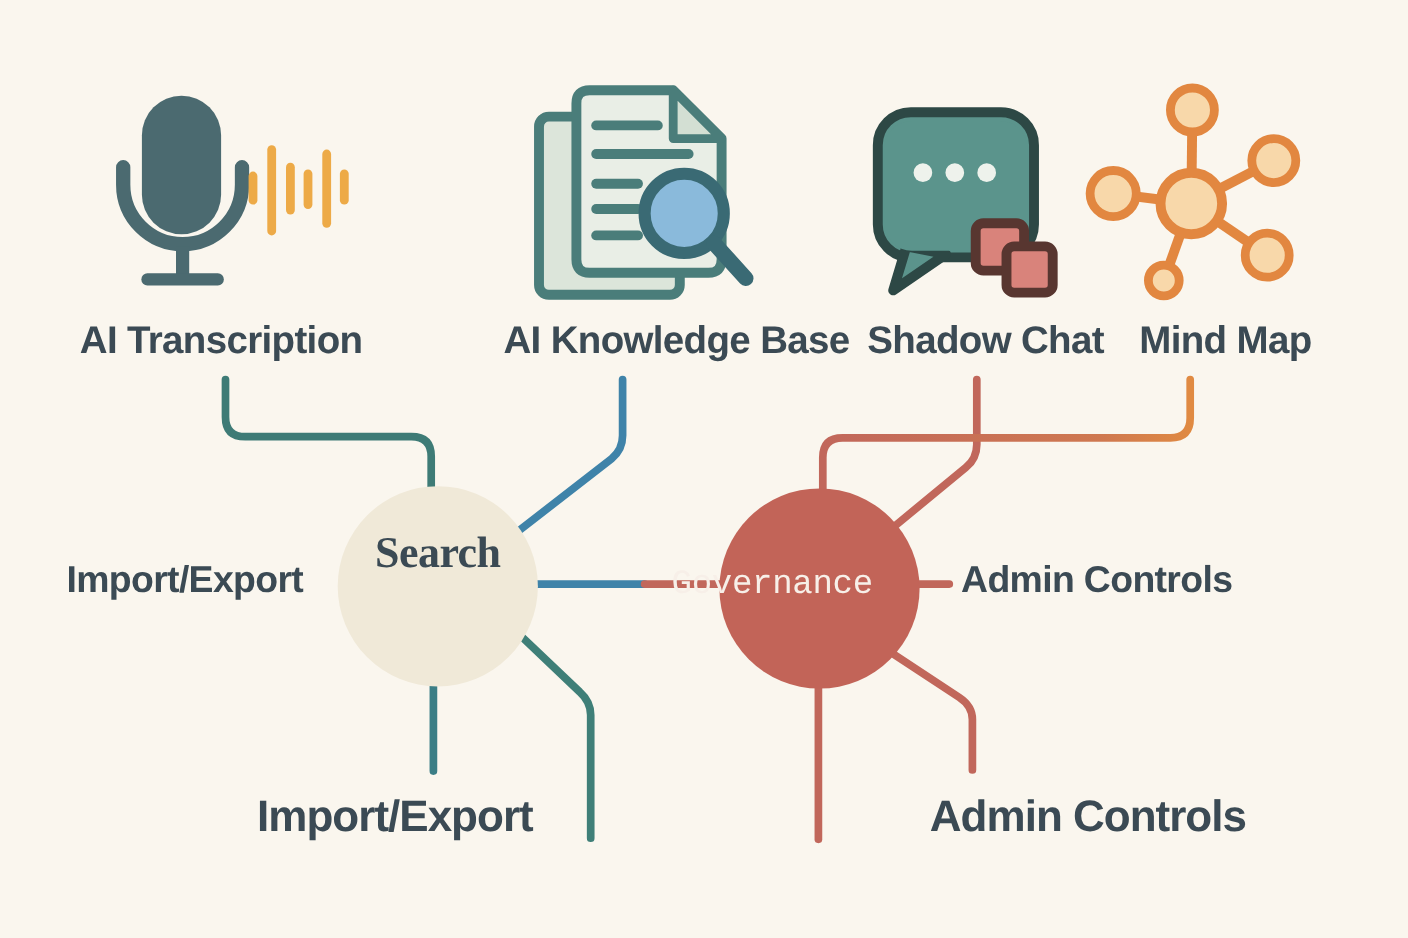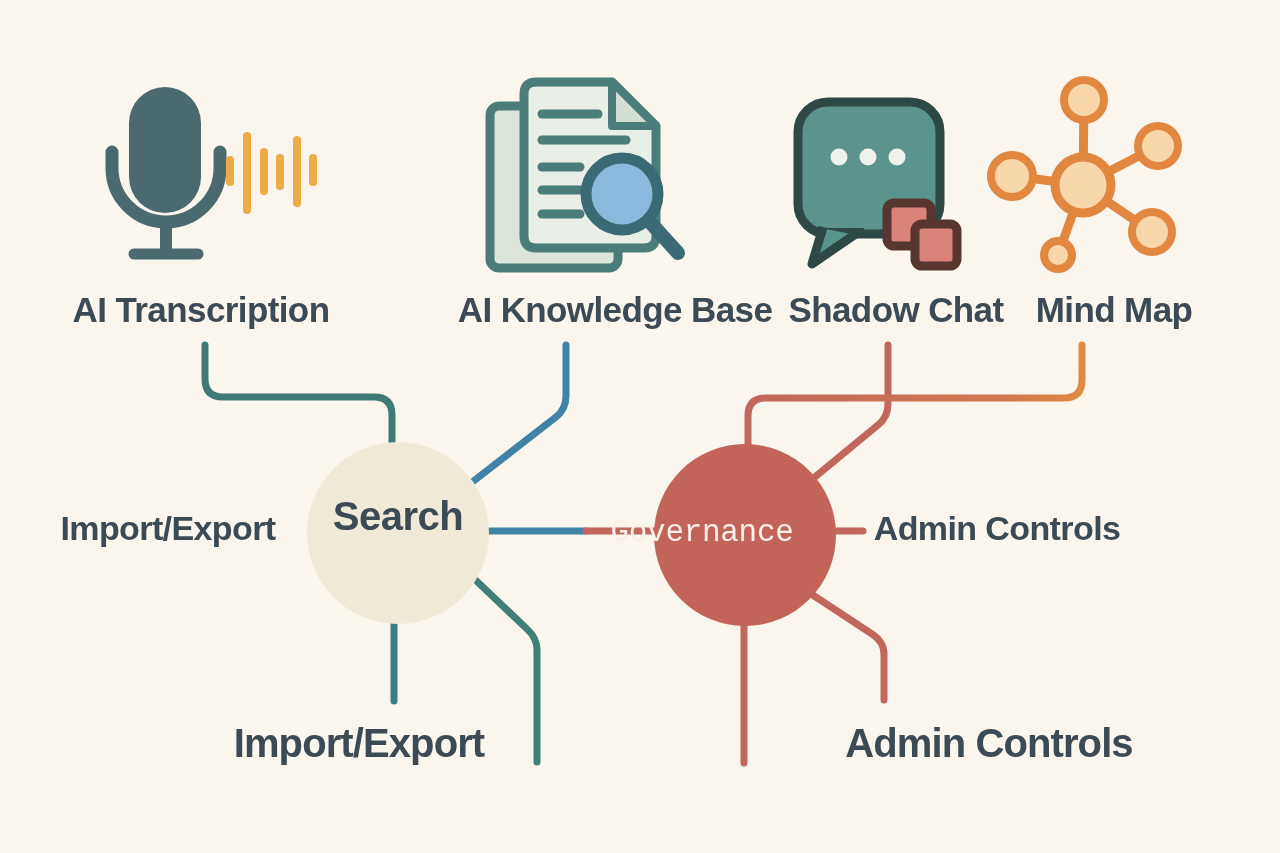--- a/index.html
+++ b/index.html
@@ -110,21 +110,21 @@
       <circle cx="1152" cy="232" r="20" fill="#f8d8aa" stroke="#e28740" stroke-width="8"></circle>
       <circle cx="1058" cy="255" r="14" fill="#f8d8aa" stroke="#e28740" stroke-width="8"></circle>
     </g>
   </svg>
 
   <div class="lbl top" style="left:201px;top:310px;">AI Transcription</div>
   <div class="lbl top" style="left:583px;top:310px;margin-left:32px;">AI Knowledge Base</div>
   <div class="lbl top" style="left:1114px;top:310px;">Mind Map</div>
   <div class="lbl top" style="left:896px;top:310px;">Shadow Chat</div>
 
-  <div class="hub-label search" style="left:398px;top:516px;">Search</div>
+  <div class="hub-label search" style="left:398px;top:502px;font-family:Liberation Serif, serif;">Search</div>
   <div class="hub-label governance" style="left:702px;top:532px;font-family:Liberation Mono, monospace;">Governance</div>
 
   <div class="lbl mid" style="left:168px;top:528px;">Import/Export</div>
   <div class="lbl mid" style="left:997px;top:528px;">Admin Controls</div>
 
   <div class="lbl bottom" style="left:359px;top:743px;">Import/Export</div>
   <div class="lbl bottom" style="left:989px;top:743px;">Admin Controls</div>
 
 </div>
 

